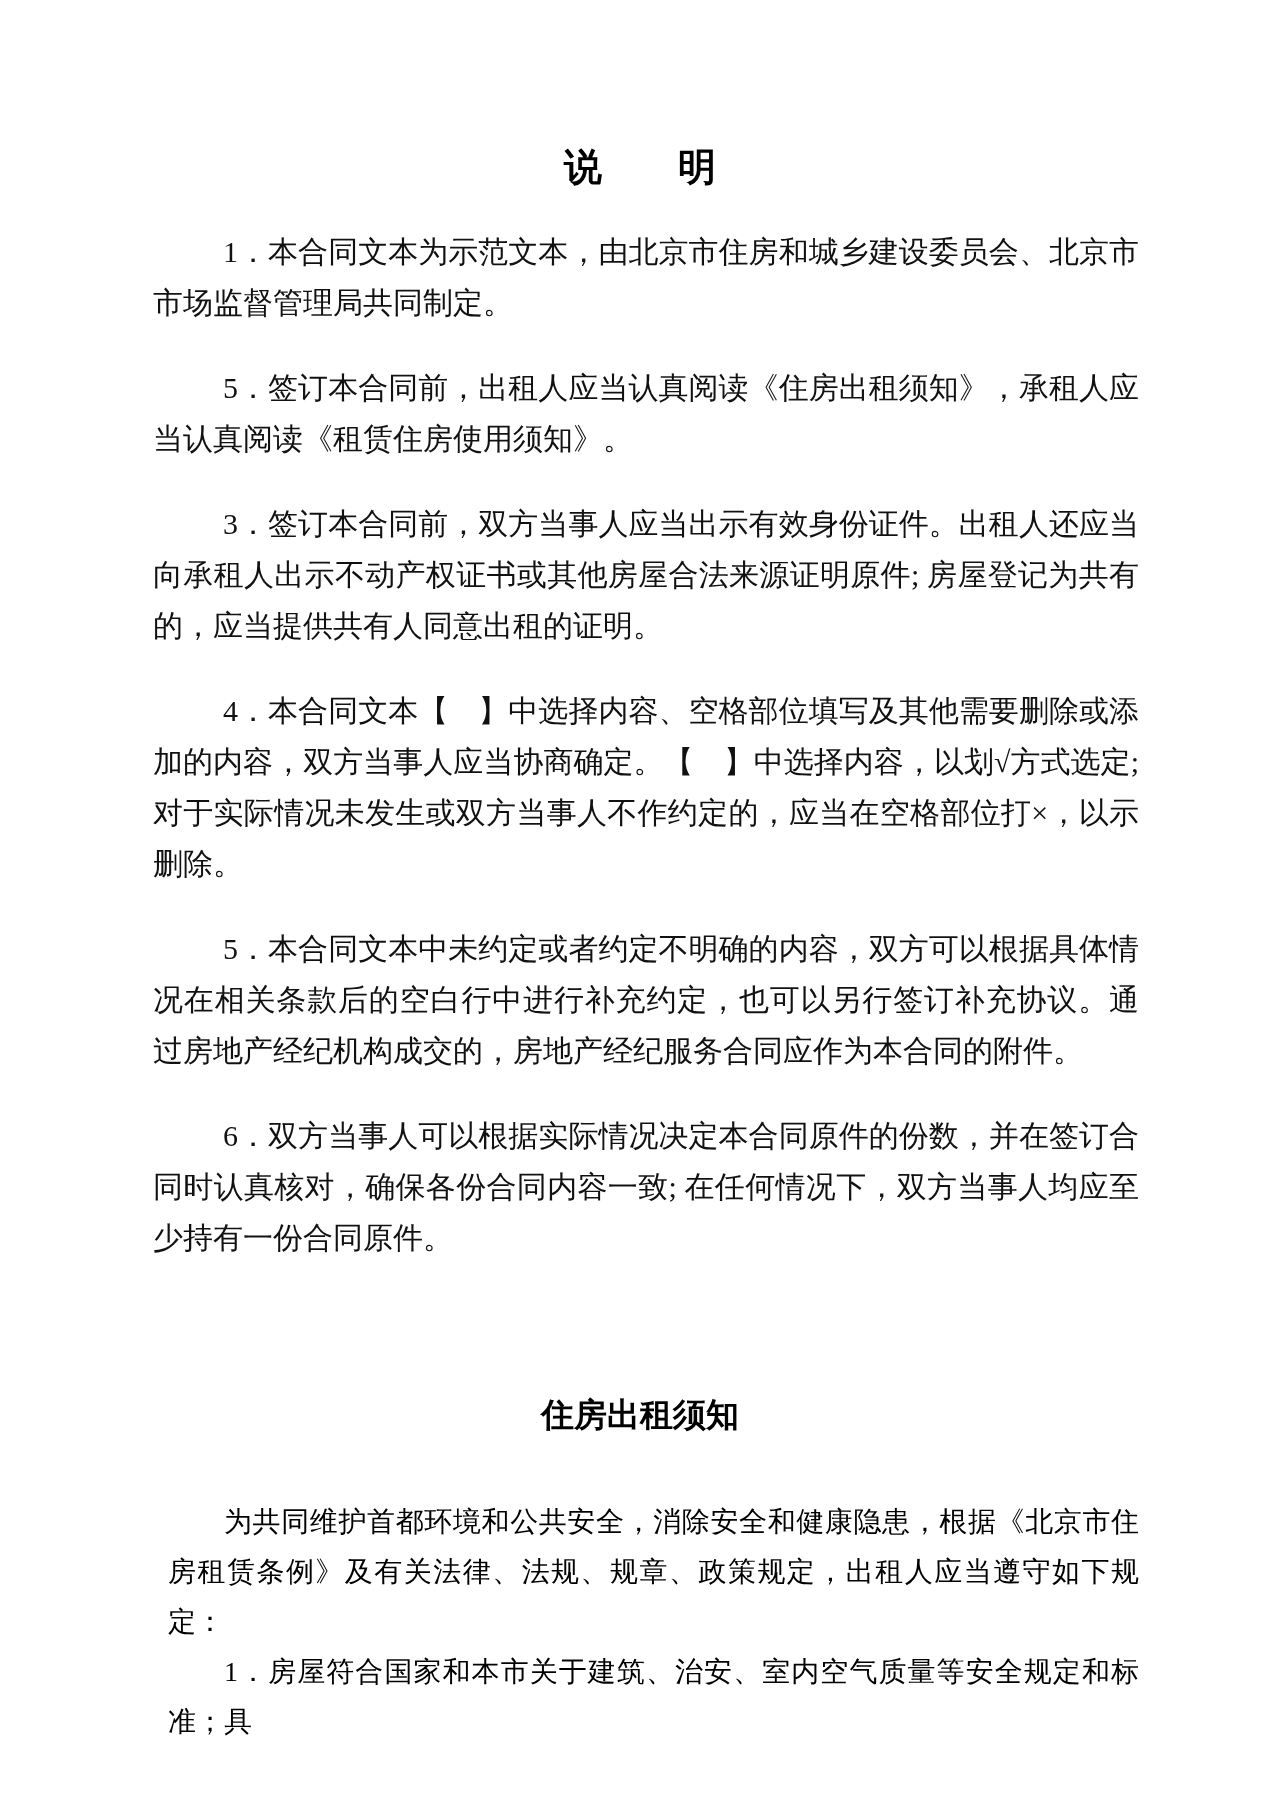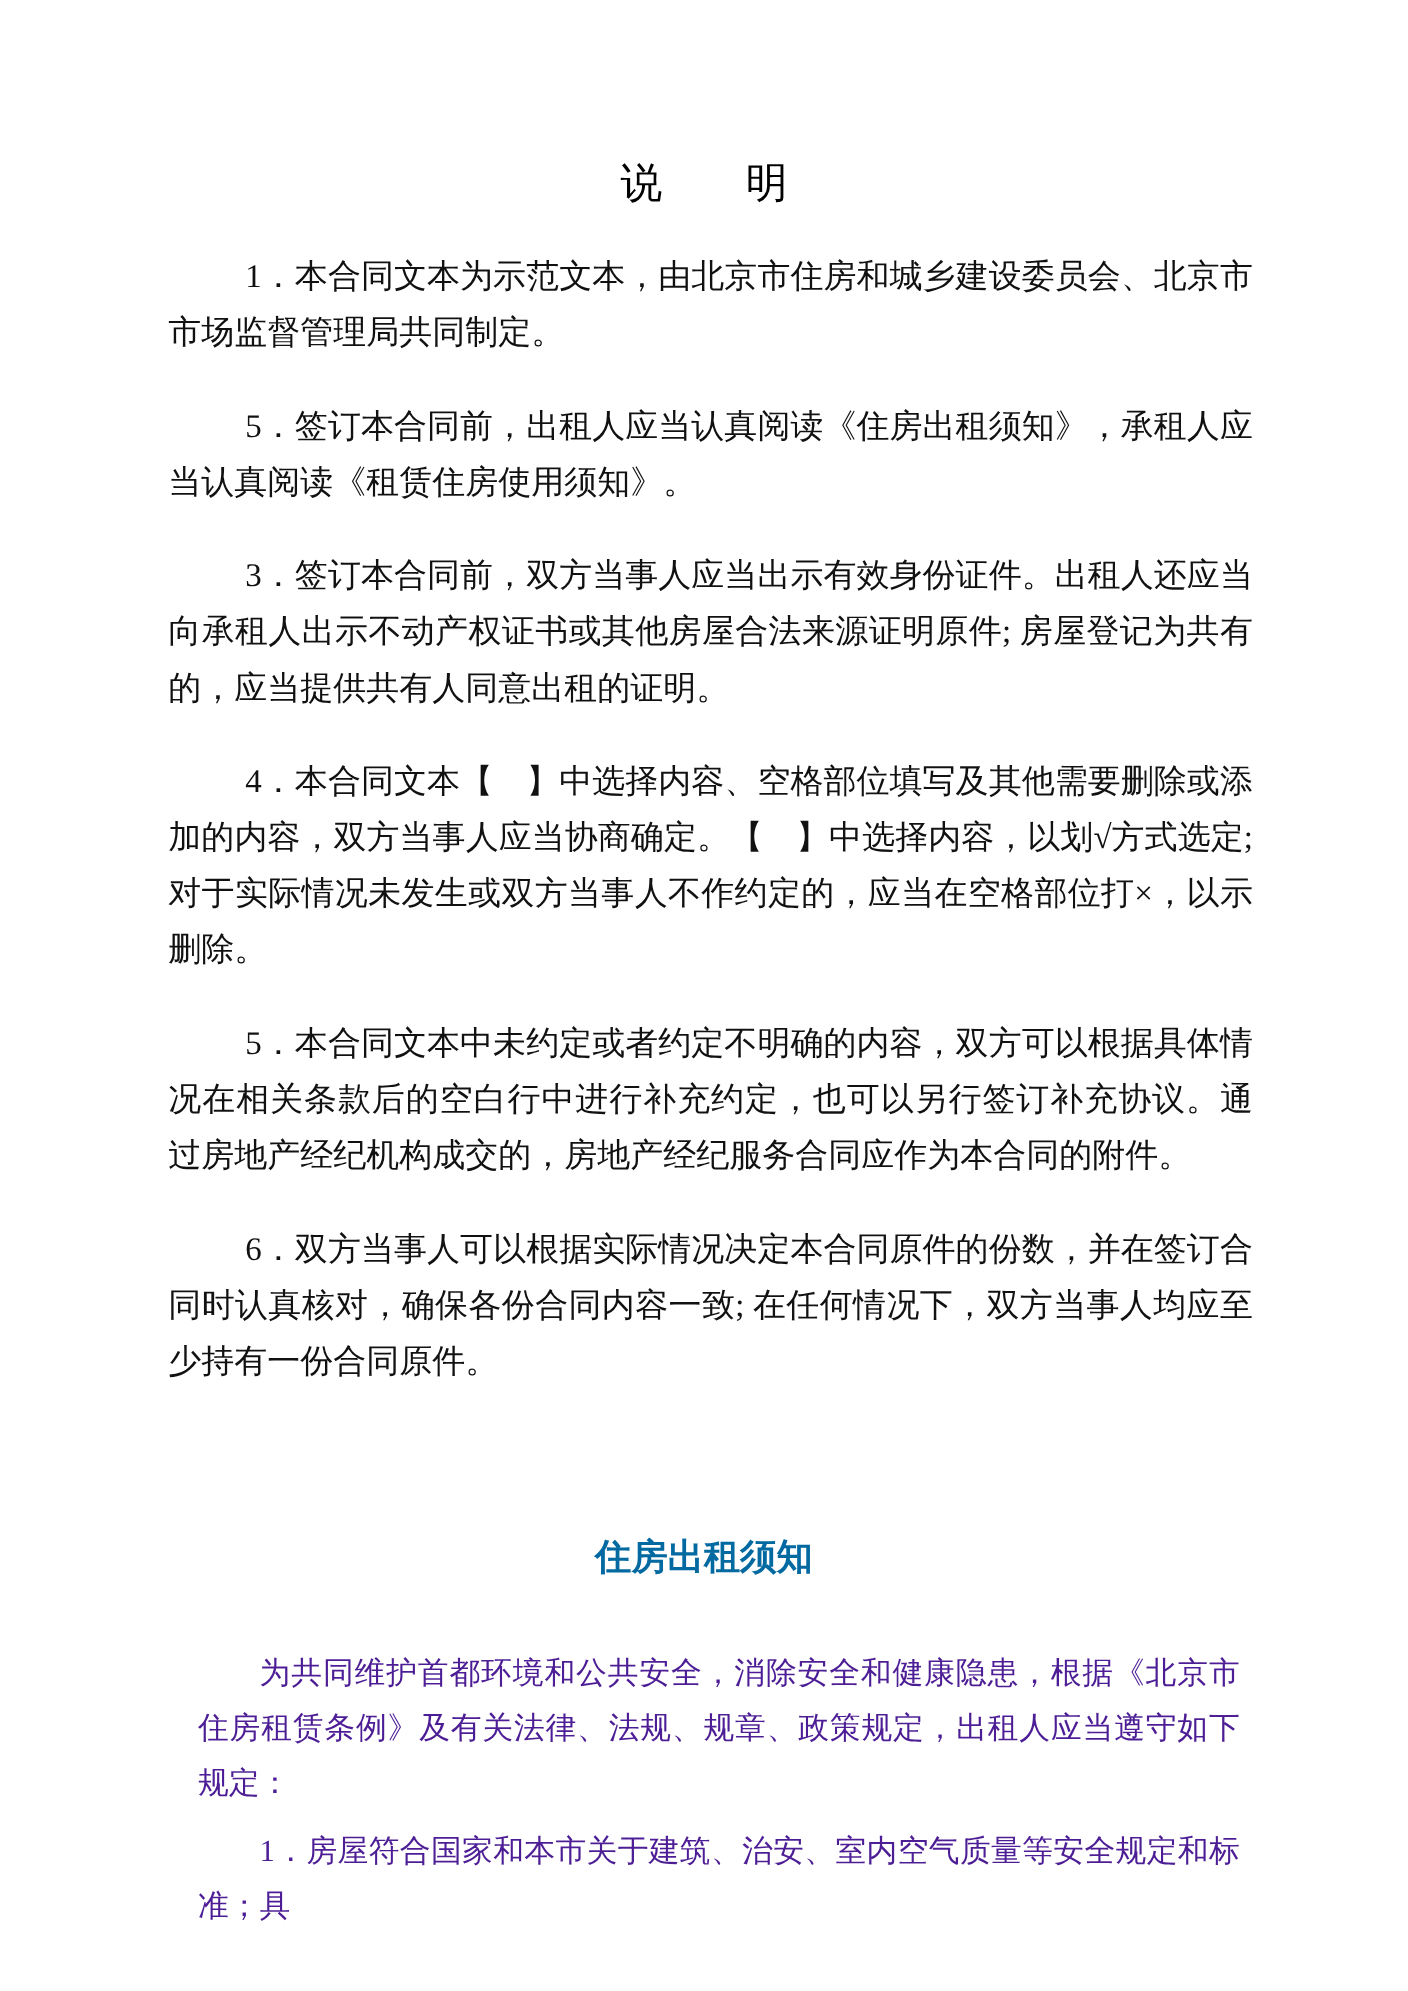--- a/index.html
+++ b/index.html
@@ -12,21 +12,21 @@
     width: 1280px;
     height: 1810px;
     background: #ffffff;
     color: #111111;
     overflow: hidden;
   }
   .doc-title {
     margin: 0 141px;
     padding-top: 142px;
     font-family: "Liberation Sans", "DejaVu Sans", sans-serif;
-    font-weight: 400;
+    font-weight: 700;
     font-size: 38px;
     line-height: 50px;
     text-align: center;
     color: #000000;
   }
   .notes {
     margin: 0 141px;
   }
   .notes p {
     margin: 34px 0 0 12px;
@@ -38,34 +38,34 @@
     word-break: break-all;
     color: #111111;
   }
   .notice-title {
     margin: 129px 141px 0 141px;
     font-family: "Liberation Sans", "DejaVu Sans", sans-serif;
     font-weight: 700;
     font-size: 33px;
     line-height: 46px;
     text-align: center;
-    color: #0369a1;
+    color: #000000;
   }
   .notice-body {
     margin: 59px 141px 0 168px;
   }
   .notice-body p {
-    margin: 12px;
+    margin: 0;
     font-family: "Liberation Serif", "DejaVu Serif", serif;
     font-size: 28px;
     line-height: 50px;
     text-align: justify;
     text-indent: 56px;
     word-break: break-all;
-    color: #4c1d95;
+    color: #000000;
   }
 </style>
 </head>
 <body>
 
 <div class="page">
 
   <h1 class="doc-title">说　　明</h1>
 
   <div class="notes">

